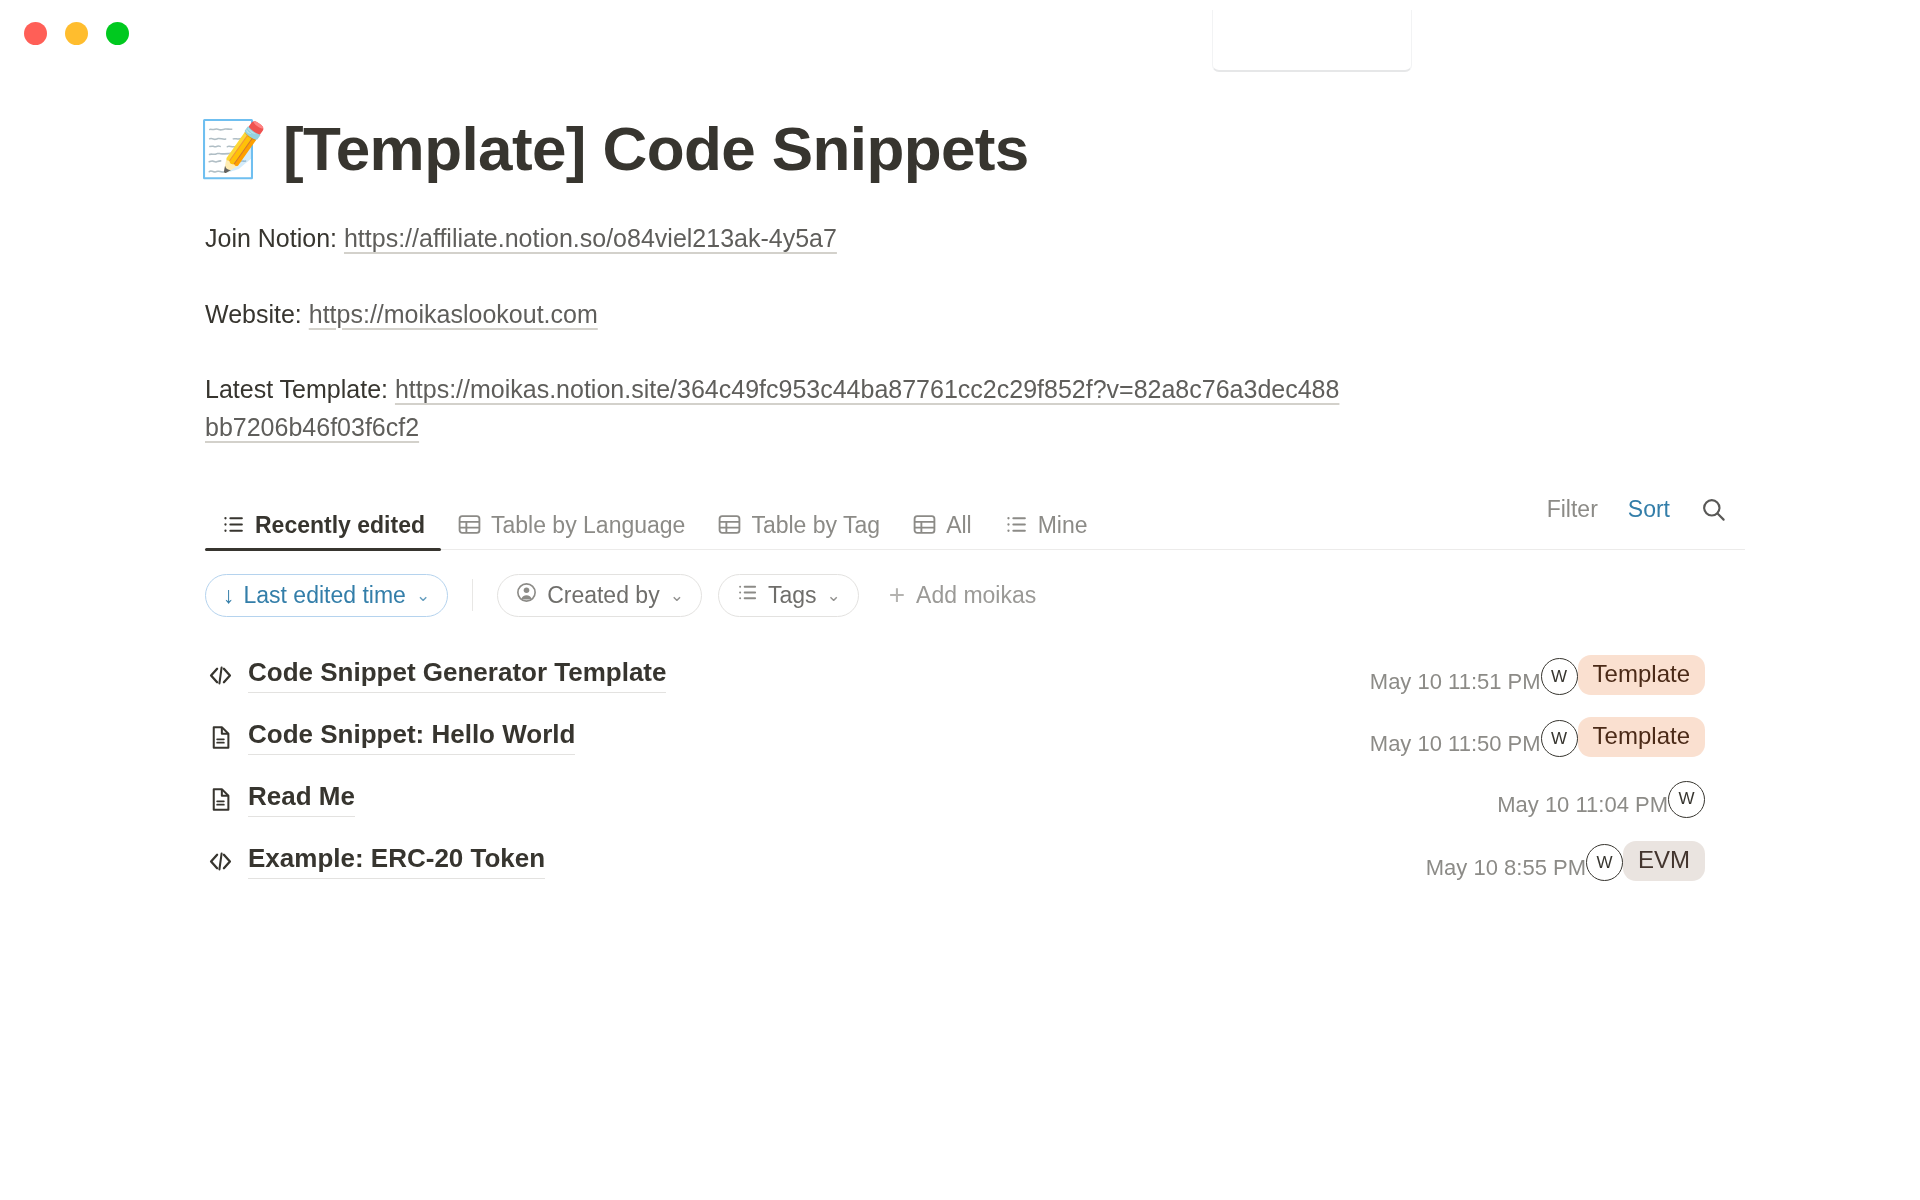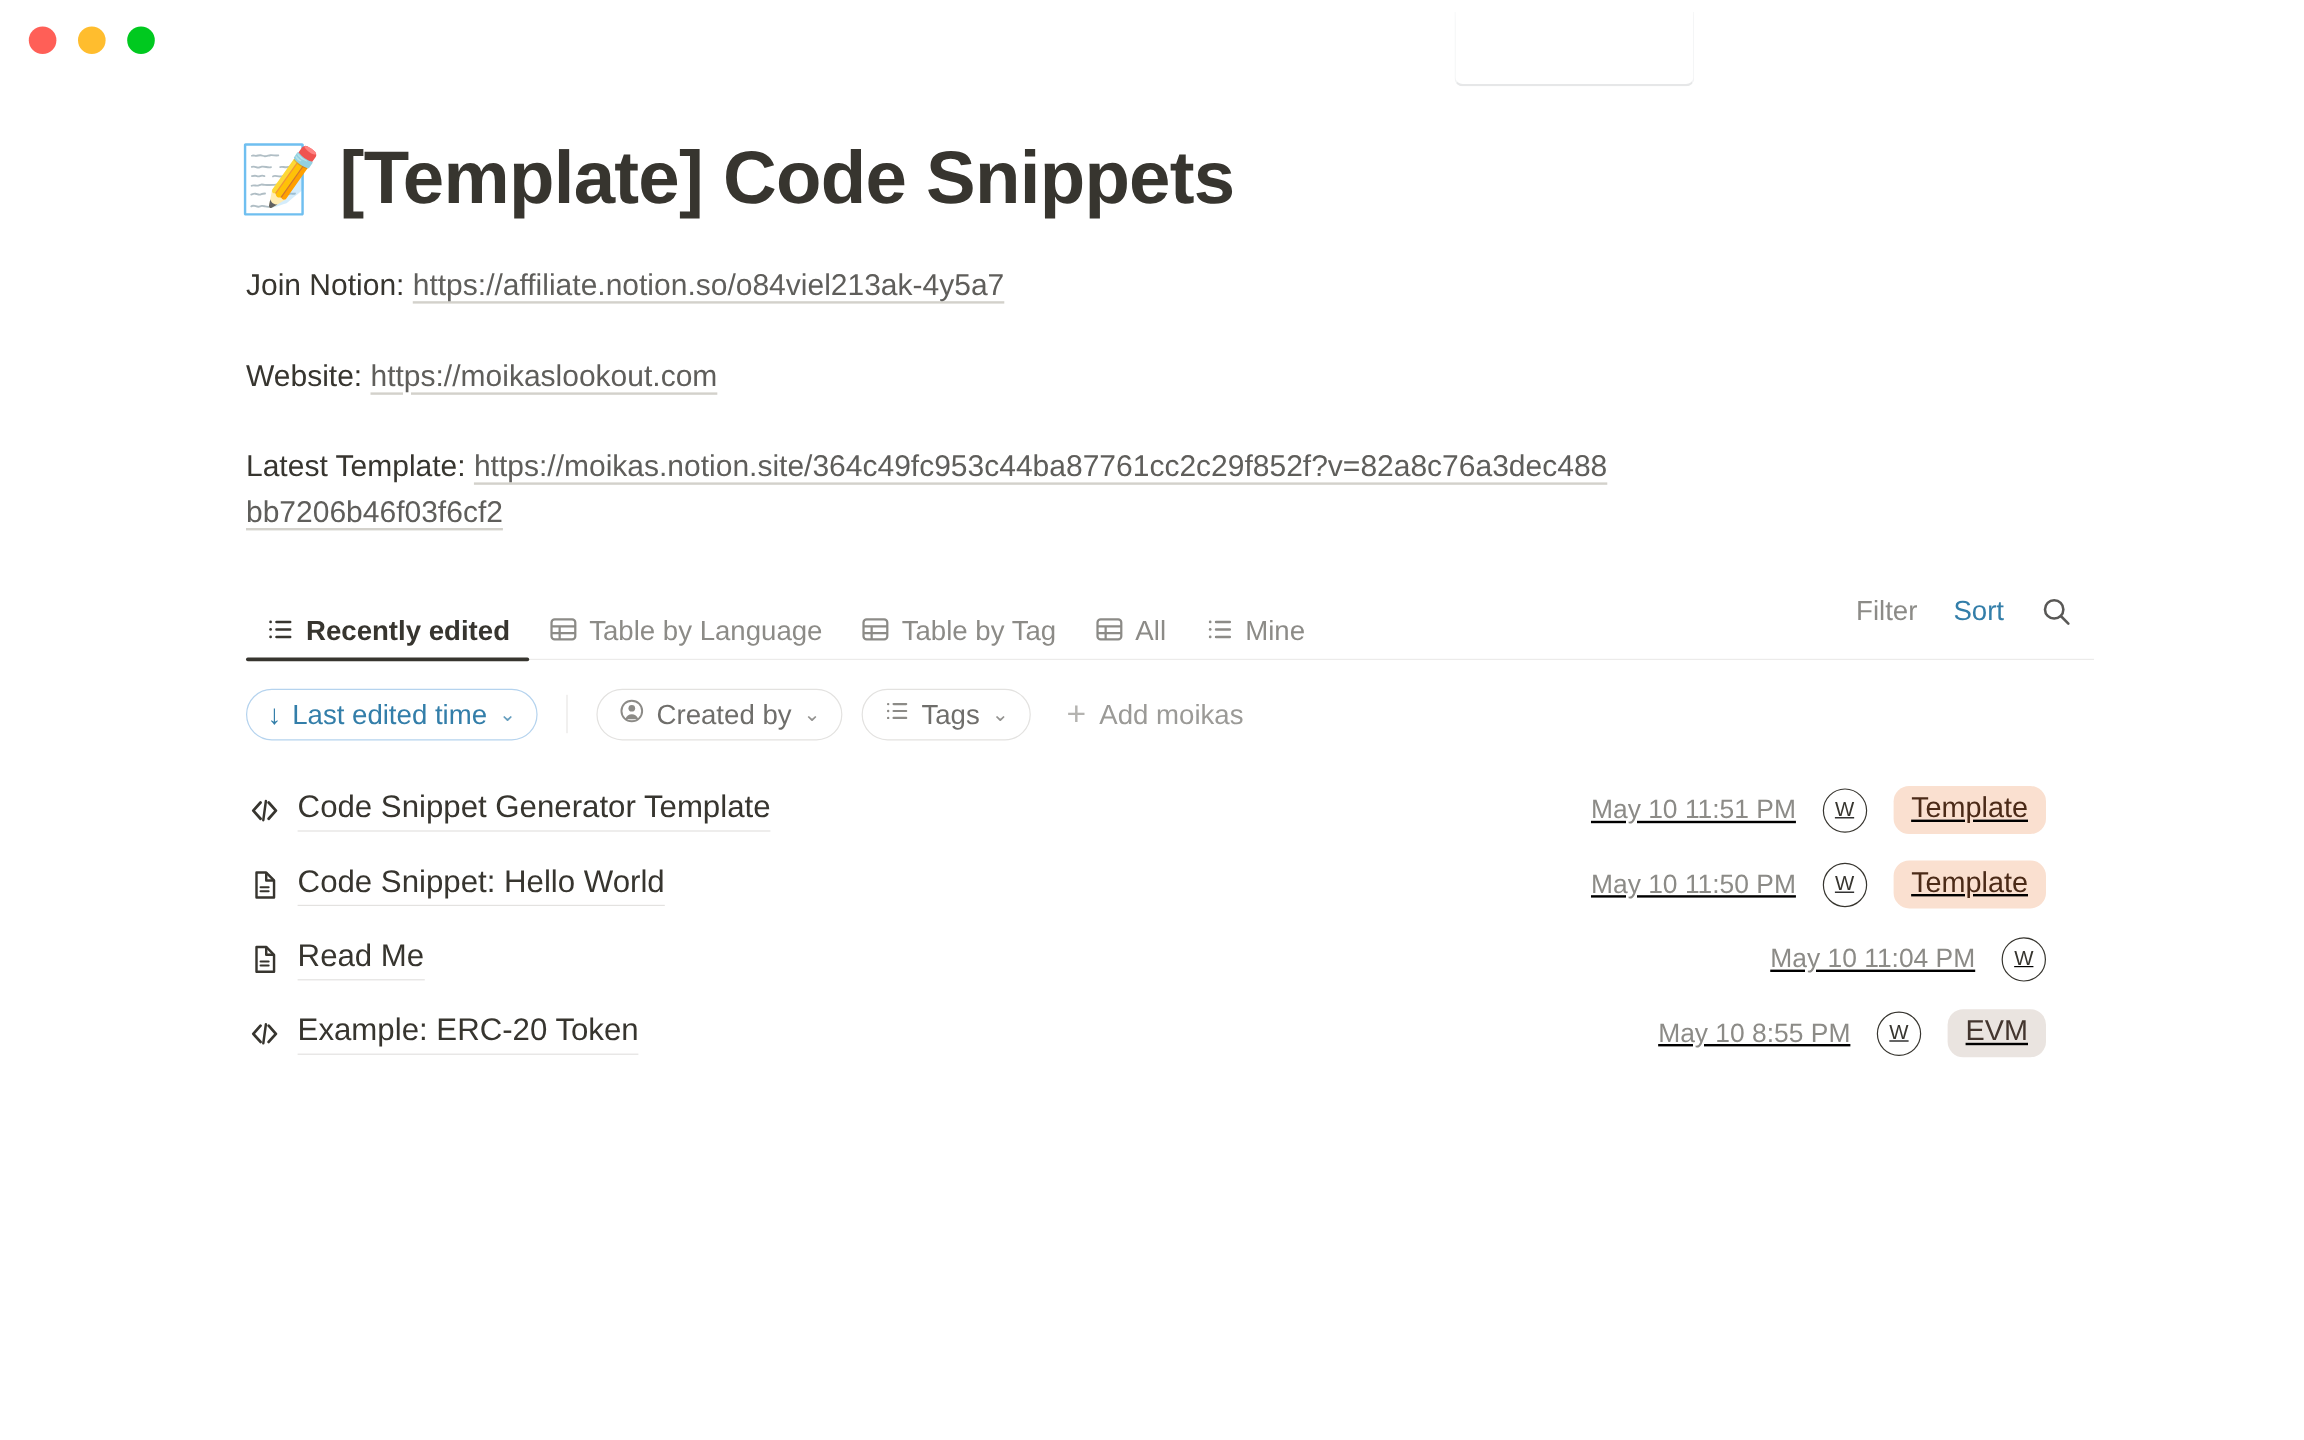--- a/index.html
+++ b/index.html
@@ -214,34 +214,32 @@
   }
   .row-left {
     display: flex;
     align-items: center;
     gap: 13px;
     flex: 0 0 auto;
   }
   .row-icon { width: 30px; height: 30px; display: flex; align-items: center; justify-content: center; }
   .row-title {
     font-size: 26px;
-    font-weight: 400;
+    font-weight: 700;
     color: #37352f;
     border-bottom: 1.5px solid #e3e2e0;
     padding-bottom: 4px;
     line-height: 1.2;
     white-space: nowrap;
   }
   .row-right {
     margin-left: auto;
     display: flex;
-    align-items: center;
-    gap: 22px;
+    align-items: flex-end;
     padding-right: 40px;
-    text-decoration: underline;
   }
   .row-date {
     font-size: 22px;
     color: #8c8b87;
     white-space: nowrap;
   }
   .avatar {
     width: 37px; height: 37px;
     border-radius: 50%;
     border: 1.6px solid #37352f;

